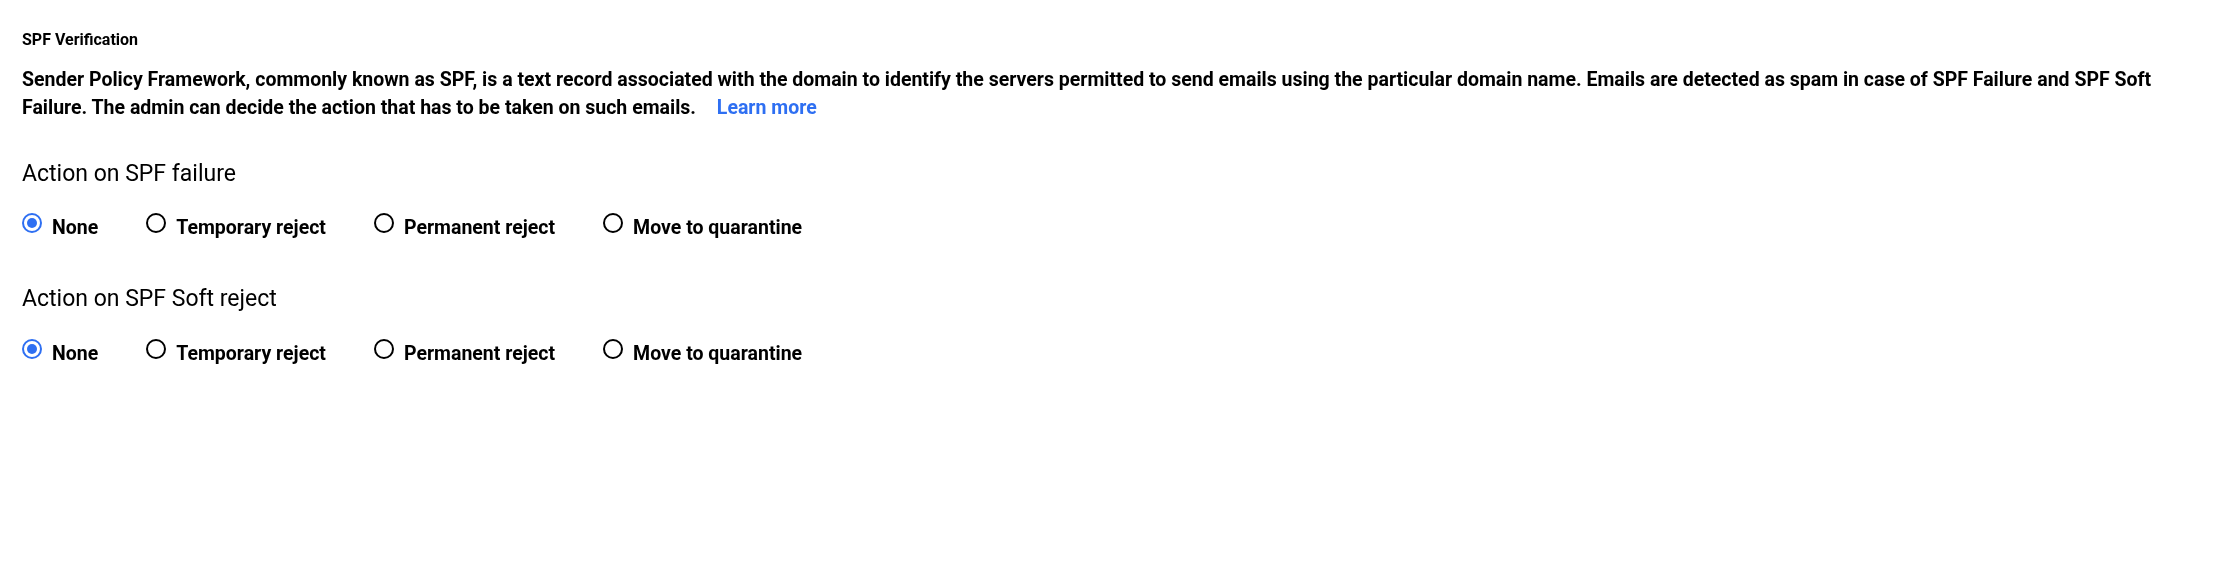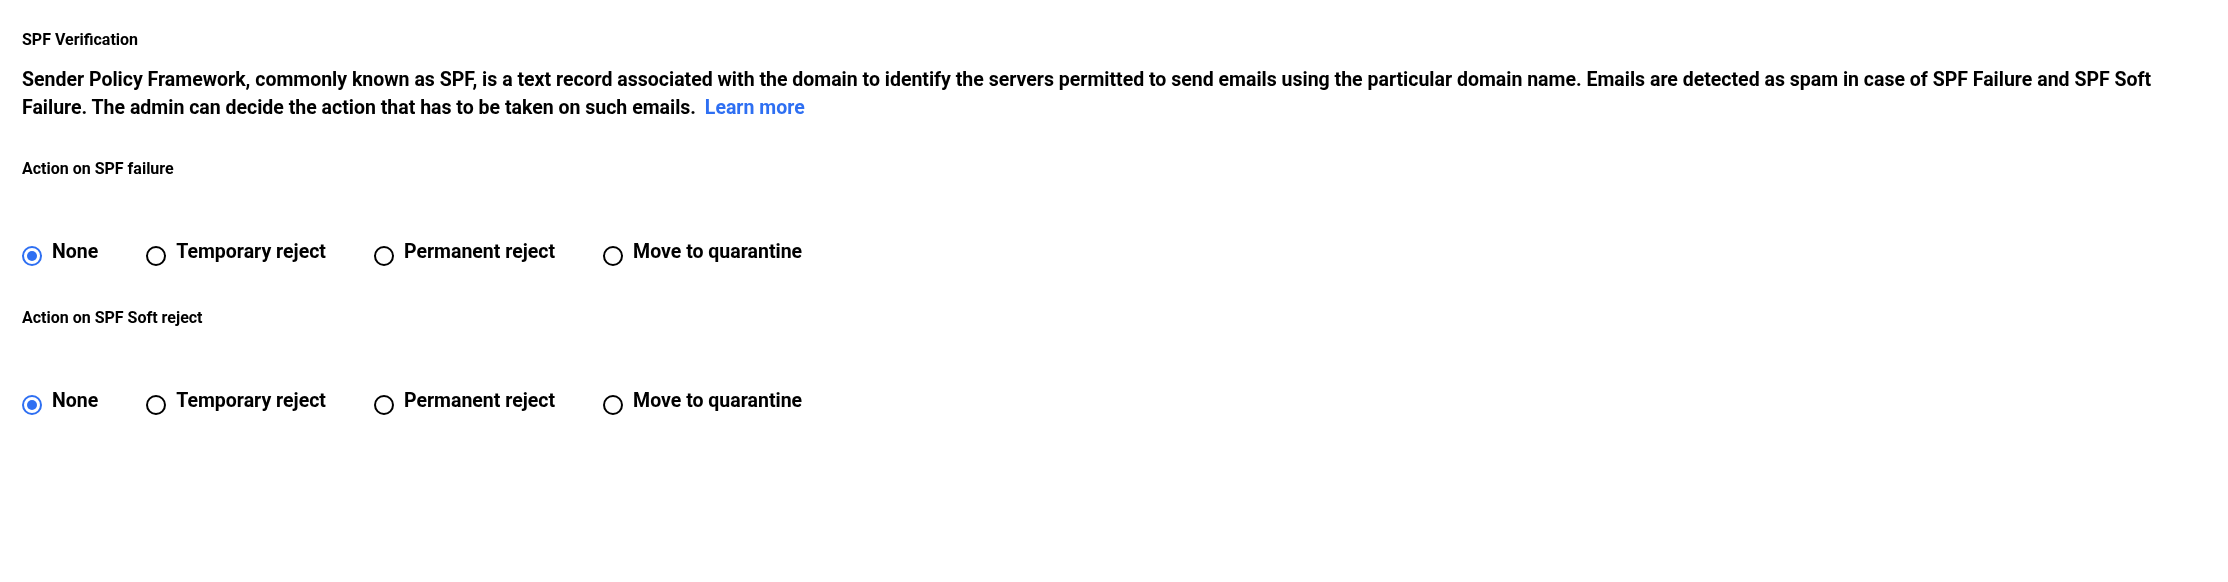--- a/index.html
+++ b/index.html
@@ -20,45 +20,44 @@
     .description {
       font-weight: 400;
       color: #000000;
       margin-bottom: 34px;
       font-size: 19.5px;
       line-height: 1.45;
     }
     .description a {
       color: #2e6ff2;
       text-decoration: none;
-      margin-left: 4px;
+      margin-left: 16px;
       cursor: pointer;
       text-align: center;
     }
     .subsection-title {
-      font-weight: 700;
-      font-size: 16px;
+      font-weight: 400;
+      font-size: 23px;
       margin-bottom: 22px;
       color: #000000;
     }
     .radio-group {
       display: flex;
       flex-wrap: wrap;
       gap: 48px;
       margin-bottom: 40px;
       align-items: center;
     }
     .radio-group:last-child { margin-bottom: 0; }
     .radio-option {
       display: inline-flex;
-      align-items: flex-end;
+      align-items: flex-start;
       gap: 10px;
       cursor: pointer;
       user-select: none;
-      margin-top: 34px;
     }
     .radio-circle {
       width: 20px;
       height: 20px;
       border-radius: 50%;
       border: 2px solid #000000;
       display: inline-flex;
       align-items: center;
       justify-content: center;
       background: #ffffff;

